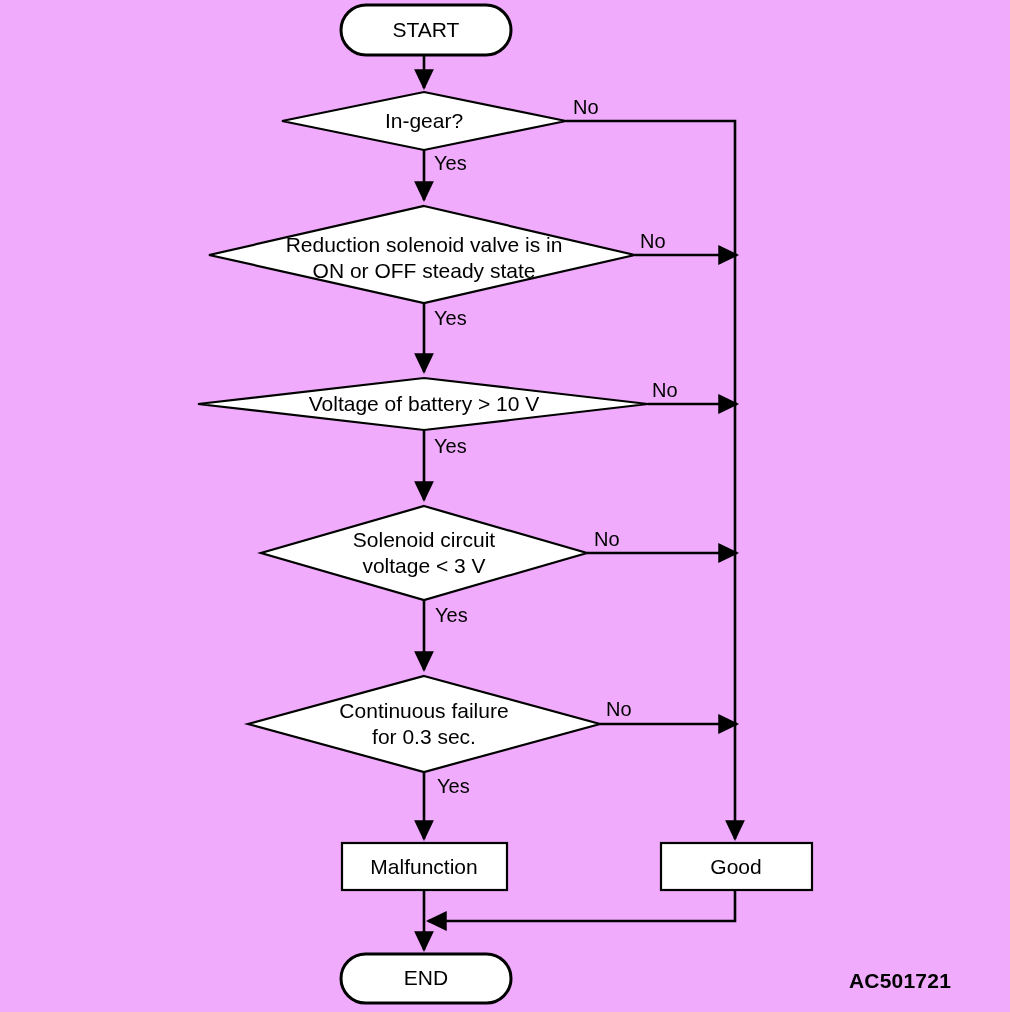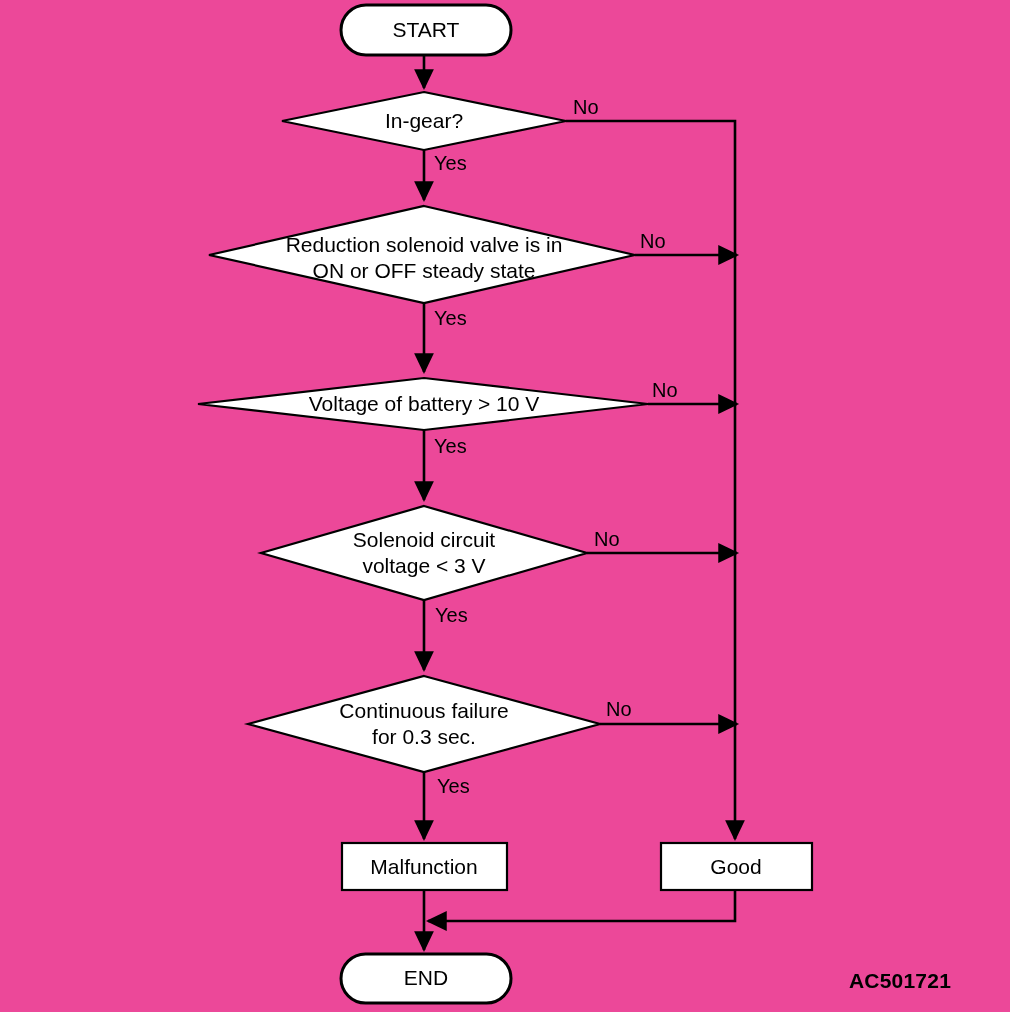--- a/index.html
+++ b/index.html
@@ -10,21 +10,21 @@
   body {
     width: 1010px;
     height: 1012px;
     font-family: "Liberation Sans", sans-serif;
     overflow: hidden;
   }
   #flowchart-root {
     position: relative;
     width: 1010px;
     height: 1012px;
-    background: #ec4899;
+    background: #f0abfc;
   }
   svg#flow-svg {
     position: absolute;
     left: 0;
     top: 0;
     width: 1010px;
     height: 1012px;
     display: block;
   }
   .shape-outline {

